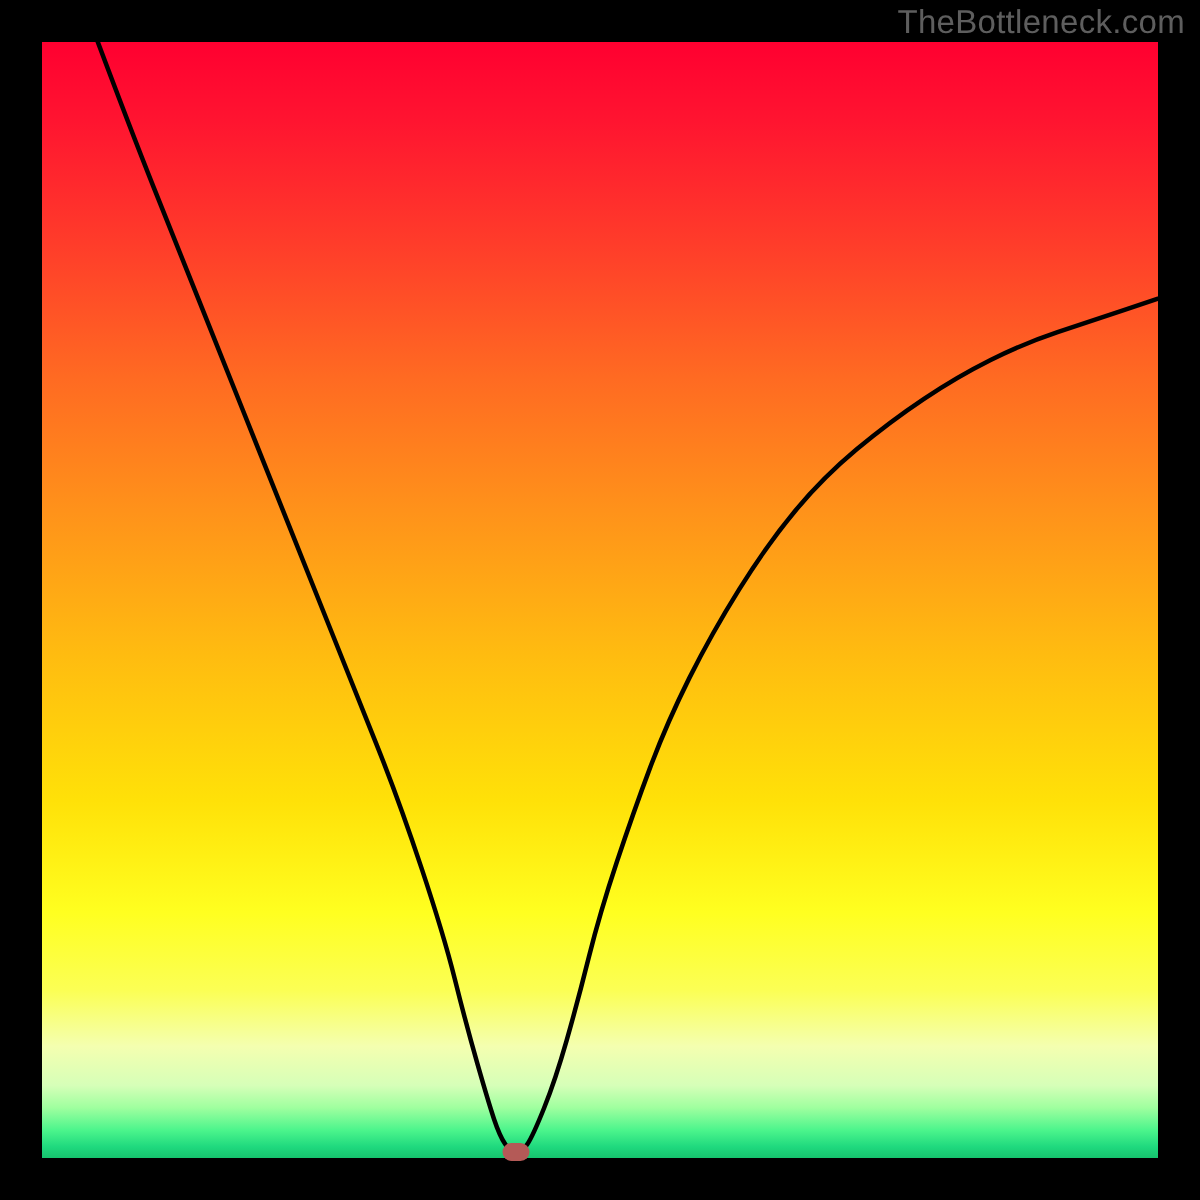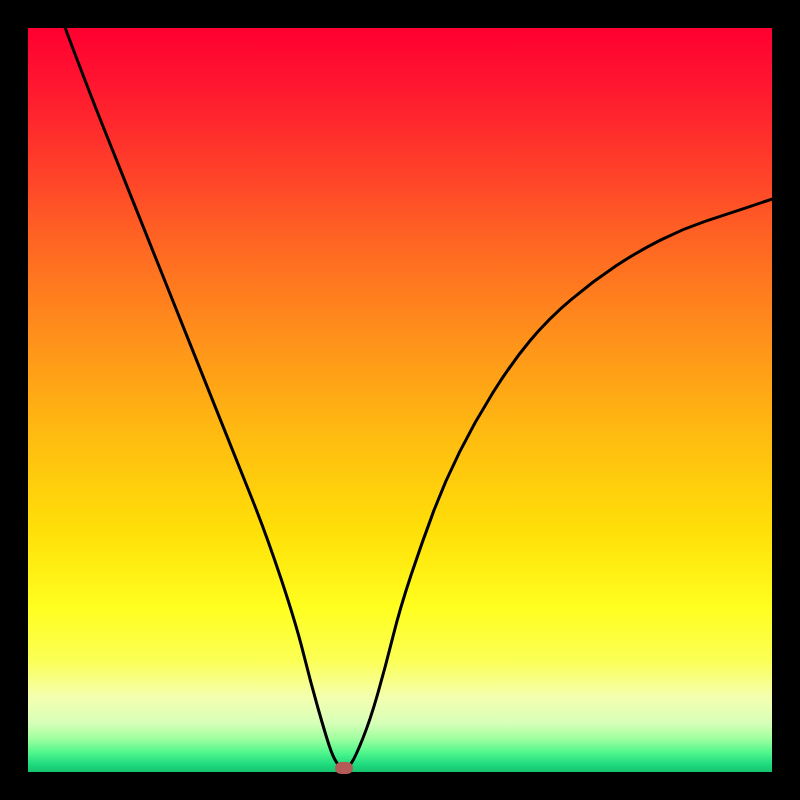--- a/index.html
+++ b/index.html
@@ -47,20 +47,21 @@
     position: absolute;
     left: 0;
     top: 0;
   }
 </style>
 </head>
 <body>
 
 <div class="frame">
 
+  <div class="watermark">TheBottleneck.com</div>
 
   <div class="plot">
     <svg class="curve" width="744" height="744" viewBox="0 0 744 744">
       <defs>
         <linearGradient id="bg-grad" x1="0" y1="0" x2="0" y2="1">
         <stop offset="0%" stop-color="#ff0030"></stop>
             <stop offset="7.000000000000001%" stop-color="#ff1430"></stop>
             <stop offset="18%" stop-color="#ff3c2a"></stop>
             <stop offset="30%" stop-color="#ff6a22"></stop>
             <stop offset="42%" stop-color="#ff921a"></stop>

